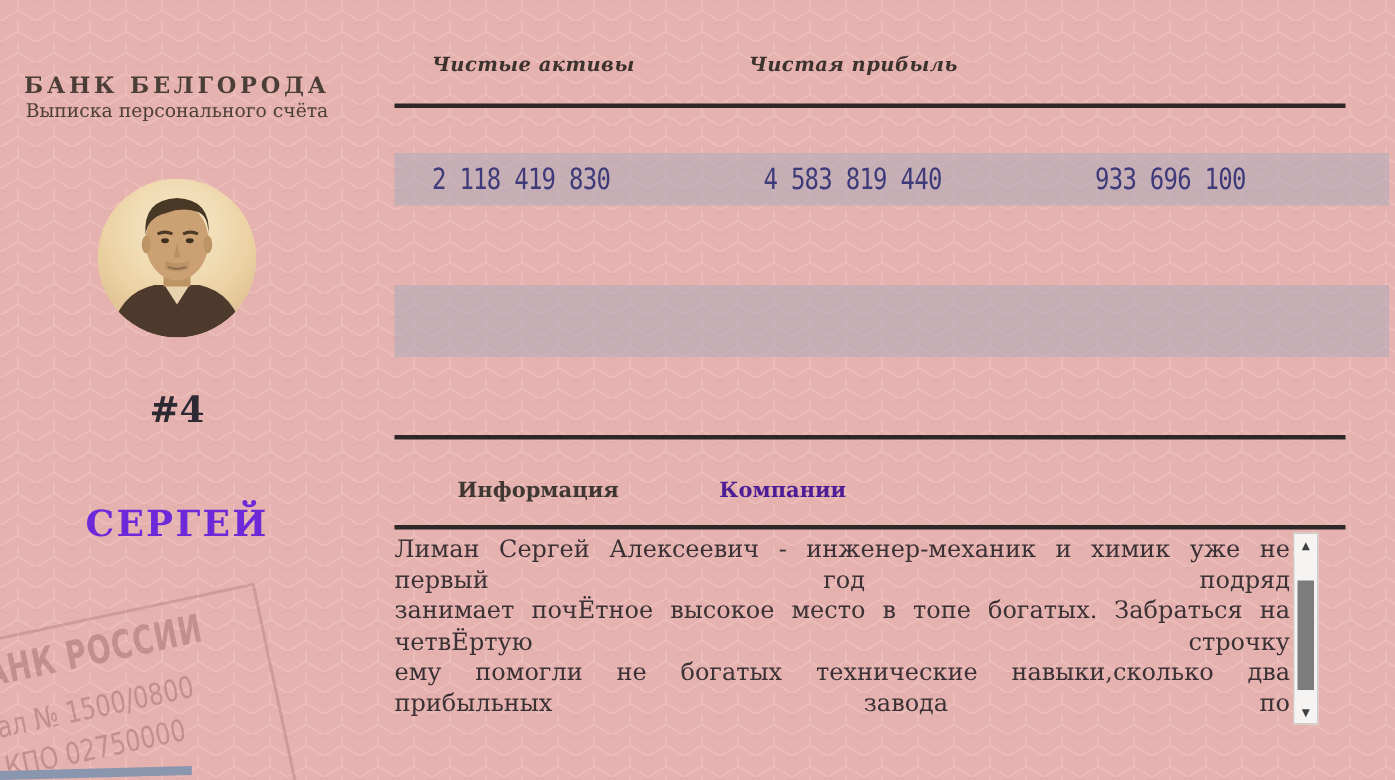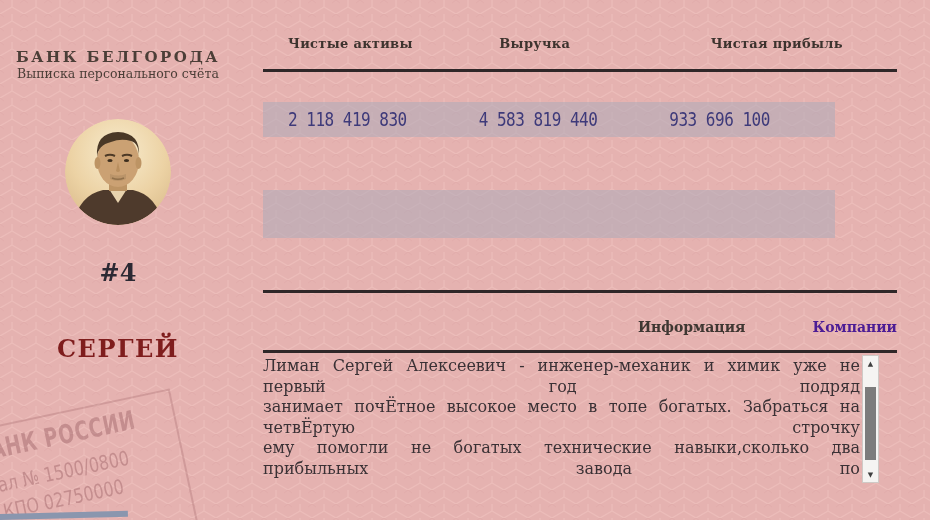--- a/index.html
+++ b/index.html
@@ -15,51 +15,51 @@
   
   .bank-name{position:absolute;left:8px;top:48px;width:220px;text-align:center;
     font-size:15px;font-weight:bold;letter-spacing:2.5px;color:#4b3e37;}
   .bank-subtitle{position:absolute;left:8px;top:66px;width:220px;text-align:center;
     font-size:12.5px;color:#4b3e37;}
   .avatar{position:absolute;left:65px;top:119px;width:106px;height:106px;border-radius:50%;
     overflow:hidden;}
   .rank{position:absolute;left:8px;top:258px;width:220px;text-align:center;
     font-size:24px;font-weight:bold;color:#2c2933;}
   .name{position:absolute;left:8px;top:334px;width:220px;text-align:center;
-    font-size:24px;font-weight:bold;letter-spacing:1.5px;line-height:29px;color:#7f1d1d;}
+    font-size:24px;font-weight:bold;letter-spacing:1.5px;line-height:29px;color:#6d28d9;}
 
   
   .stamp{position:absolute;left:-26px;top:430px;width:200px;height:140px;
     transform:rotate(-12deg);transform-origin:left top;
     border-top:2px solid rgba(158,98,102,.30);
     border-right:2px solid rgba(158,98,102,.30);
     color:rgba(150,90,95,.42);z-index:1;padding:6px 0 0 12px;box-sizing:border-box;
     font-family:"DejaVu Sans", sans-serif;}
   .stamp-line1{font-size:26px;font-weight:bold;letter-spacing:1px;
     transform:scaleX(.72);transform-origin:left center;white-space:nowrap;}
   .stamp-line2{font-size:20px;margin-top:9px;transform:scaleX(.8);transform-origin:left center;white-space:nowrap;}
   .stamp-line3{font-size:20px;margin-top:3px;transform:scaleX(.8);transform-origin:left center;white-space:nowrap;}
   .blue-strip{position:absolute;left:0;bottom:0;width:128px;height:6px;background:#8a96ae;
     transform:rotate(-1.5deg);transform-origin:left bottom;z-index:1;}
 
   
   .col-headers{position:absolute;left:263px;top:36px;width:634px;
     display:grid;grid-template-columns:1fr 1fr 1fr;}
-  .col-headers .hdr{padding-left:25px;font-size:13px;font-weight:bold;color:#3d332e;letter-spacing:.3px;}
+  .col-headers .hdr{padding-left:25px;font-size:13px;font-weight:bold;color:#3d332e;letter-spacing:.3px;font-style:italic;}
   .rule{position:absolute;left:263px;width:634px;height:3px;background:#2f2728;z-index:2;}
   .rule1{top:69px;}
   .rule2{top:290px;}
   .rule3{top:350px;}
-  .band{position:absolute;left:263px;width:572px;background:rgba(176,170,184,.58);z-index:2;}
+  .band{position:absolute;left:263px;width:663px;background:rgba(176,170,184,.58);z-index:2;}
   .band1{top:102px;height:35px;display:grid;grid-template-columns:1fr 1fr 1fr;align-items:center;}
   .band1 .val{padding-left:25px;font-family:"DejaVu Sans Mono", monospace;
     font-size:16px;letter-spacing:-.5px;color:#3e3a7a;transform:scaleY(1.22);transform-origin:left center;}
   .band2{top:190px;height:48px;}
 
-  .tabs{position:absolute;left:263px;top:319px;width:634px;display:flex;z-index:2;justify-content:flex-end;}
+  .tabs{position:absolute;left:263px;top:319px;width:634px;display:flex;z-index:2;}
   .tab{font-size:14px;font-weight:bold;cursor:pointer;}
   .tab-info{margin-left:42px;color:#3f3732;}
   .tab-companies{margin-left:67px;color:#4c1d95;}
 
   .paragraph{position:absolute;left:263px;top:356px;width:597px;z-index:2;
     font-size:16px;line-height:20.5px;color:#3a3135;word-spacing:1.5px;}
   .pline{text-align:justify;text-align-last:justify;white-space:normal;}
 
   
   .scrollbar{position:absolute;left:862px;top:355px;width:17px;height:128px;
@@ -133,21 +133,20 @@
   </svg>
 </div>
 
 <div class="rank">#4</div>
 <div class="name">
   <div>СЕРГЕЙ</div>
 </div>
 
 <div class="col-headers">
   <span class="hdr">Чистые активы</span>
-  <span class="hdr">Выручка</span>
   <span class="hdr">Чистая прибыль</span>
 </div>
 <div class="rule rule1"></div>
 
 <div class="band band1">
   <span class="val">2 118 419 830</span>
   <span class="val">4 583 819 440</span>
   <span class="val">933 696 100</span>
 </div>
 

